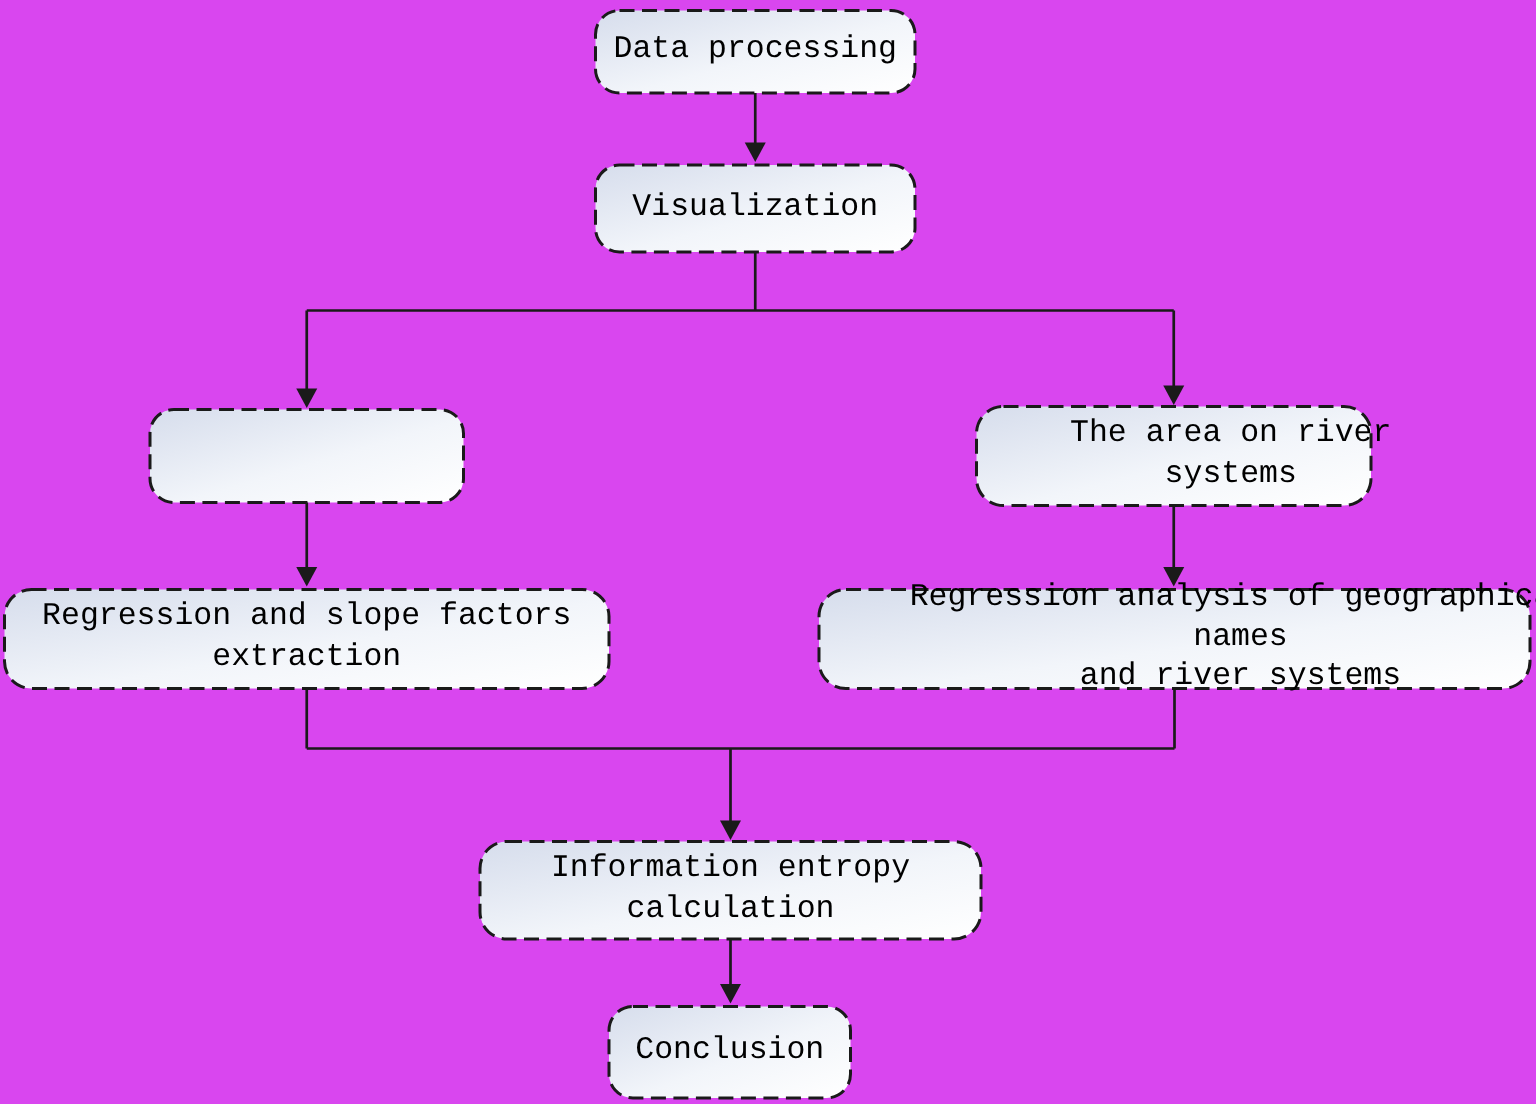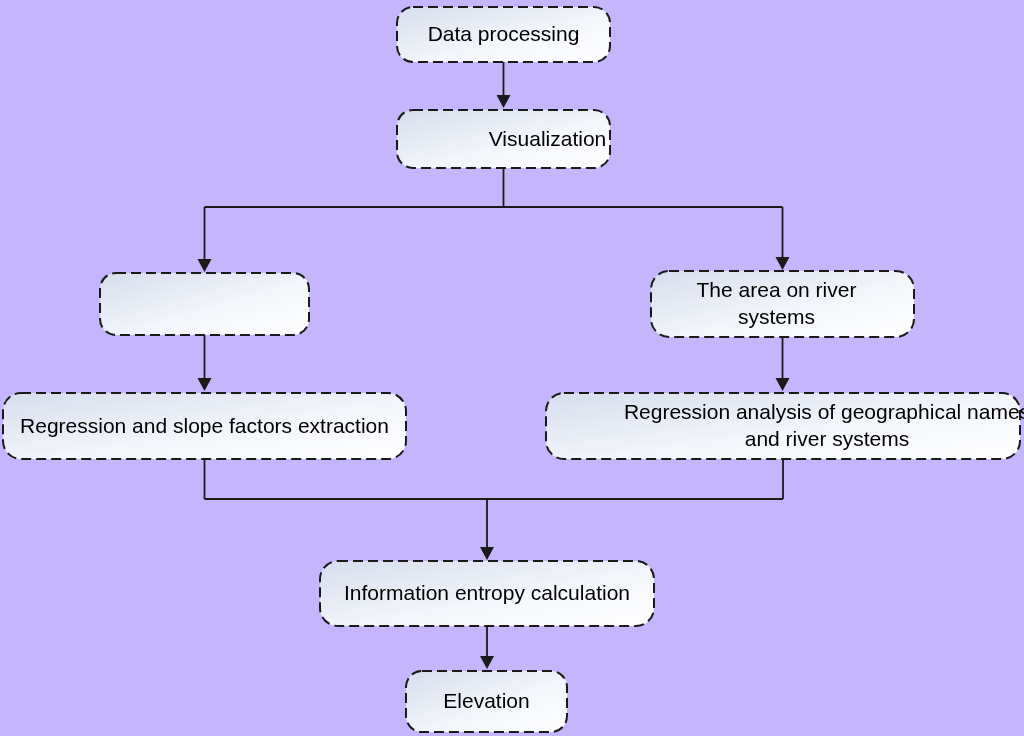--- a/index.html
+++ b/index.html
@@ -4,23 +4,23 @@
 <style>
   html, body {
     margin: 0;
     padding: 0;
     background: #ffffff;
   }
   .stage {
     position: relative;
     width: 1024px;
     height: 736px;
-    background: #c4b5fd;
+    background: #d946ef;
     overflow: hidden;
-    font-family: Liberation Sans, sans-serif;
+    font-family: Liberation Mono, monospace;
   }
   .diagram-svg {
     position: absolute;
     left: 0;
     top: 0;
     width: 1024px;
     height: 736px;
   }
   .node-label {
     position: absolute;
@@ -29,23 +29,23 @@
     justify-content: center;
     text-align: center;
     color: #000000;
     font-size: 21px;
     line-height: 1.28;
     white-space: pre-line;
     pointer-events: none;
   }
   
   .lbl-n1 { left: 397px; top: 7px;   width: 213px; height: 55px; }
-  .lbl-n2 { left: 397px; top: 110px; width: 213px; height: 58px; margin-left: 44px; }
+  .lbl-n2 { left: 397px; top: 110px; width: 213px; height: 58px; }
   .lbl-n3 { left: 100px; top: 273px; width: 209px; height: 62px; }
-  .lbl-n4 { left: 613px; top: 271px; width: 263px; height: 66px; padding-left: 32px; }
+  .lbl-n4 { left: 657px; top: 271px; width: 263px; height: 66px; padding-left: 32px; }
   .lbl-n5 { left: 3px;   top: 393px; width: 403px; height: 66px; }
   .lbl-n6 { left: 546px; top: 393px; width: 474px; height: 66px; padding-left: 44px; }
   .lbl-n7 { left: 320px; top: 561px; width: 334px; height: 65px; }
   .lbl-n8 { left: 406px; top: 671px; width: 161px; height: 61px; }
 </style>
 </head>
 <body>
 
 <div class="stage">
 
@@ -88,15 +88,15 @@
   </svg>
 
   <div class="node-label lbl-n1">Data processing</div>
   <div class="node-label lbl-n2">Visualization</div>
   <div class="node-label lbl-n4">The area on river
 systems</div>
   <div class="node-label lbl-n5">Regression and slope factors extraction</div>
   <div class="node-label lbl-n6">Regression analysis of geographical names
 and river systems</div>
   <div class="node-label lbl-n7">Information entropy calculation</div>
-  <div class="node-label lbl-n8">Elevation</div>
+  <div class="node-label lbl-n8">Conclusion</div>
 
 </div>
 
 </body></html>

